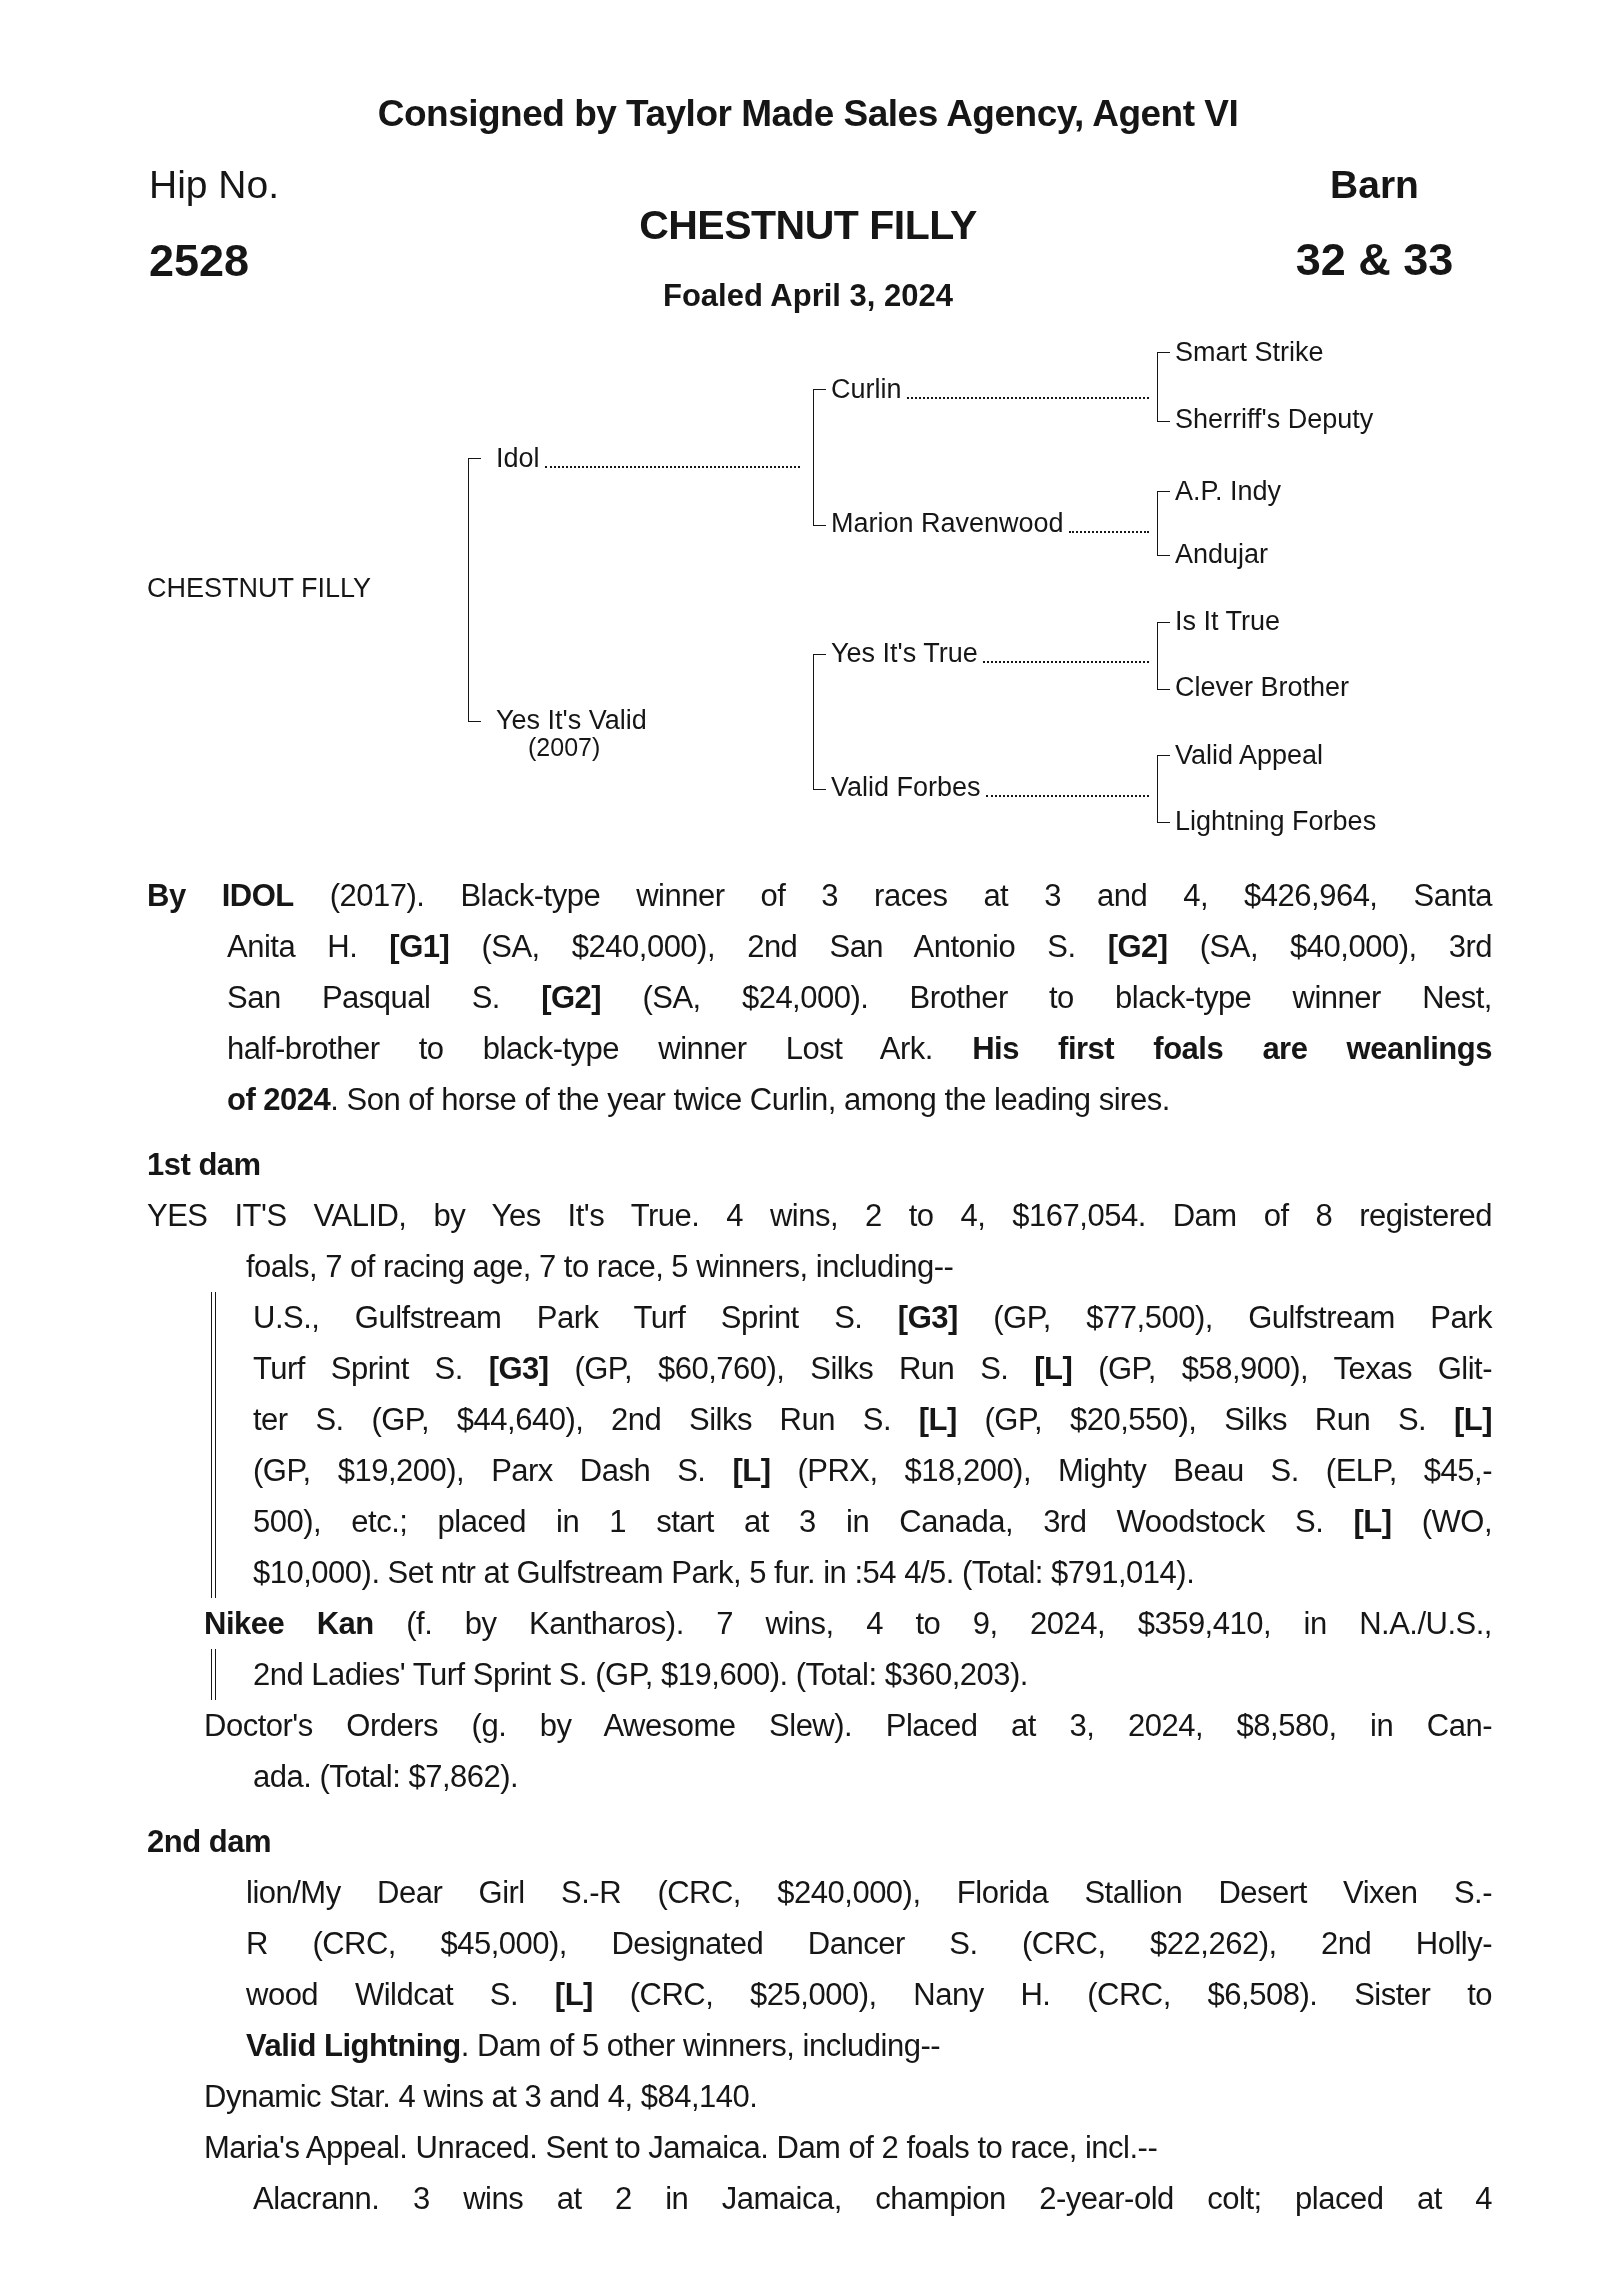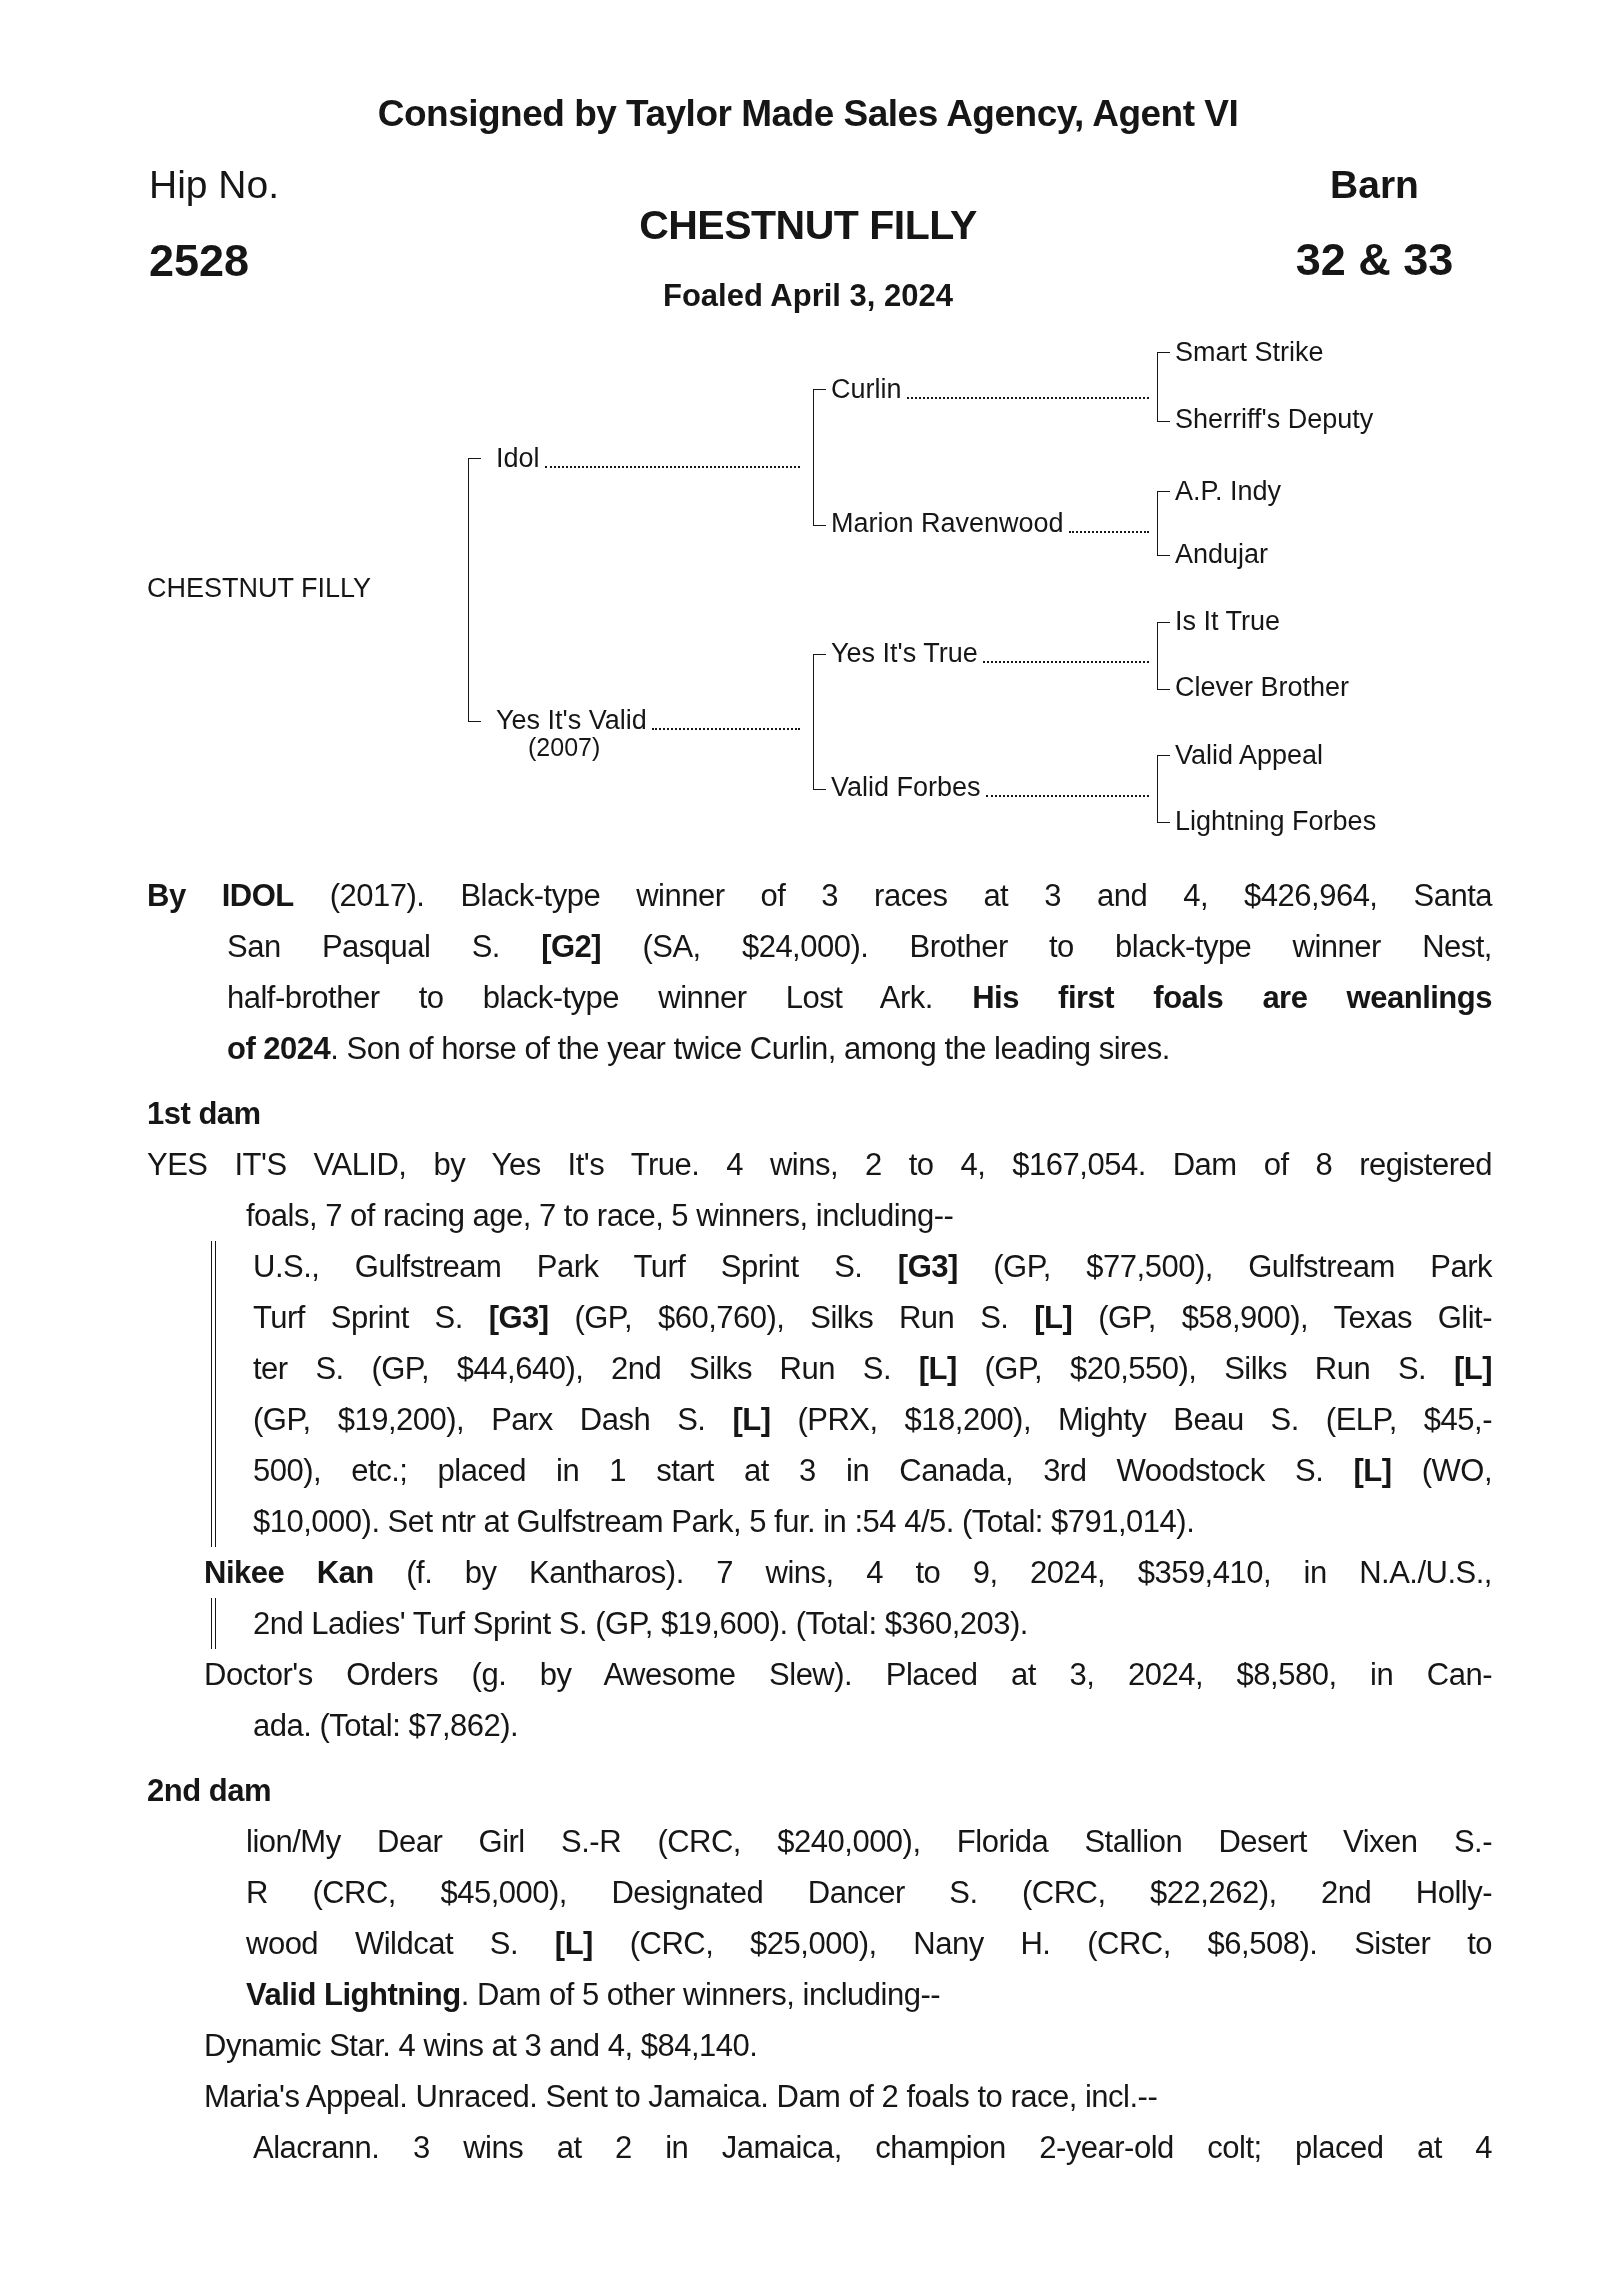--- a/index.html
+++ b/index.html
@@ -60,21 +60,21 @@
 
   <div class="pname" style="left:147px; top:573px;">
     <span>CHESTNUT FILLY</span>
   </div>
 
   <div class="brk" style="left:468px; top:458px; height:262px;"></div>
   <div class="pname" style="left:496px; top:443px; width:307px;">
     <span>Idol</span>
     <span class="dots"></span>
   </div>
-  <div class="pname" style="left:496px; top:705px; width:307px;">
+  <div class="pname" style="left:496px; top:705px; width:307px;flex-direction:column;">
     <span>Yes It's Valid</span>
     <span class="dots"></span>
   </div>
   <div class="pyear" style="left:528px; top:734px;">(2007)</div>
 
   <div class="brk" style="left:813px; top:389px;  height:135px;"></div>
   <div class="brk" style="left:813px; top:654px; height:134px;"></div>
   <div class="pname" style="left:831px; top:374px;  width:321px;">
     <span>Curlin</span>
     <span class="dots"></span>
@@ -117,20 +117,21 @@
   <div class="pname" style="left:1175px; top:740px;">
       <span>Valid Appeal</span>
     </div>
   <div class="pname" style="left:1175px; top:806px;">
       <span>Lightning Forbes</span>
     </div>
 </div>
 
 <div class="bodytext">
     <div class="line l0 jst"><span class="b">By IDOL</span><span> (2017). Black-type winner of 3 races at 3 and 4, $426,964, Santa</span></div>
+    <div class="line l1 jst"><span>Anita H. </span><span class="b">[G1]</span><span> (SA, $240,000), 2nd San Antonio S. </span><span class="b">[G2]</span><span> (SA, $40,000), 3rd</span></div>
     <div class="line l1 jst"><span>San Pasqual S. </span><span class="b">[G2]</span><span> (SA, $24,000). Brother to black-type winner Nest,</span></div>
     <div class="line l1 jst"><span>half-brother to black-type winner Lost Ark. </span><span class="b">His first foals are weanlings</span></div>
     <div class="line l1"><span class="b">of 2024</span><span>. Son of horse of the year twice Curlin, among the leading sires.</span></div>
     <div class="line hd"><span class="b">1st dam</span></div>
     <div class="line d0 jst"><span>YES IT'S VALID, by Yes It's True. 4 wins, 2 to 4, $167,054. Dam of 8 registered</span></div>
     <div class="line d1"><span>foals, 7 of racing age, 7 to race, 5 winners, including--</span></div>
     <div class="line p1 jst bar"><span>U.S., Gulfstream Park Turf Sprint S. </span><span class="b">[G3]</span><span> (GP, $77,500), Gulfstream Park</span></div>
     <div class="line p1 jst bar"><span>Turf Sprint S. </span><span class="b">[G3]</span><span> (GP, $60,760), Silks Run S. </span><span class="b">[L]</span><span> (GP, $58,900), Texas Glit-</span></div>
     <div class="line p1 jst bar"><span>ter S. (GP, $44,640), 2nd Silks Run S. </span><span class="b">[L]</span><span> (GP, $20,550), Silks Run S. </span><span class="b">[L]</span></div>
     <div class="line p1 jst bar"><span>(GP, $19,200), Parx Dash S. </span><span class="b">[L]</span><span> (PRX, $18,200), Mighty Beau S. (ELP, $45,-</span></div>

